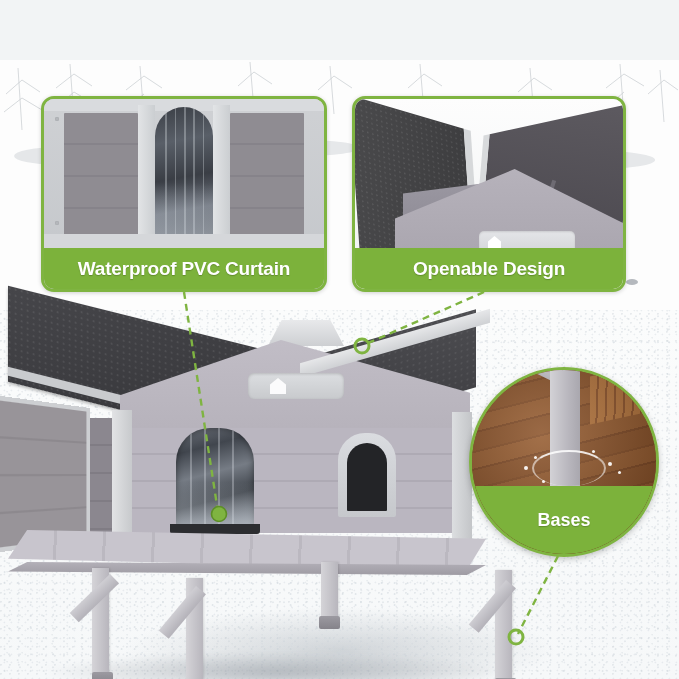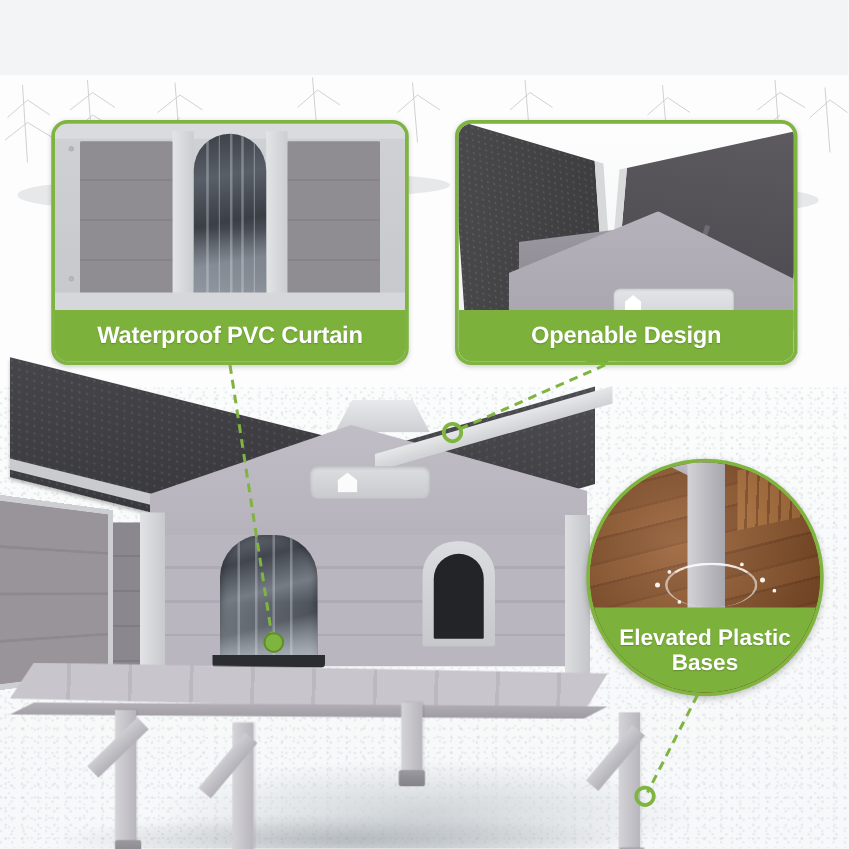--- a/index.html
+++ b/index.html
@@ -69,21 +69,21 @@
     position:absolute; left:0; bottom:0; width:100%; height:41px;
     background:#7cb23b;
     display:flex; align-items:center; justify-content:center;
     color:#ffffff; font-size:19px; font-weight:bold;
     letter-spacing:-0.2px;
     text-shadow:0 1px 1px rgba(50,70,20,0.35);
     z-index:5;
   }
 
   #inset-curtain { left:41px; top:96px; width:286px; height:196px; }
-  #inset-openable { left:364px; top:96px; width:274px; height:196px; }
+  #inset-openable { left:352px; top:96px; width:274px; height:196px; }
 
   
   .cur-frame { position:absolute; left:0; top:0; width:100%; height:100%;
     background:linear-gradient(#cfd1d4, #c3c6ca); }
   .cur-top { position:absolute; left:0; top:0; width:100%; height:12px; background:#d9dbde; }
   .cur-bot { position:absolute; left:0; bottom:41px; width:100%; height:14px; background:#d5d7da; }
   .cur-panelL, .cur-panelR {
     position:absolute; top:14px; height:125px; width:74px;
     background:repeating-linear-gradient(#8f8c92 0 30px, #86838a 30px 32px);
     border-radius:1px;
@@ -475,19 +475,18 @@
     <div class="leg-brace"></div>
     <div class="leg-post"></div>
     <div class="splash"></div>
     <div class="drop" style="left:52px; top:96px; width:4px; height:4px;"></div>
     <div class="drop" style="left:62px; top:86px; width:3px; height:3px;"></div>
     <div class="drop" style="left:136px; top:92px; width:4px; height:4px;"></div>
     <div class="drop" style="left:146px; top:101px; width:3px; height:3px;"></div>
     <div class="drop" style="left:120px; top:80px; width:3px; height:3px;"></div>
     <div class="drop" style="left:70px; top:110px; width:3px; height:3px;"></div>
     <div class="callout-label">
-      <span>Elevated Plastic</span>
       <span>Bases</span>
     </div>
   </div>
 
 
 </div>
 
 </body></html>

